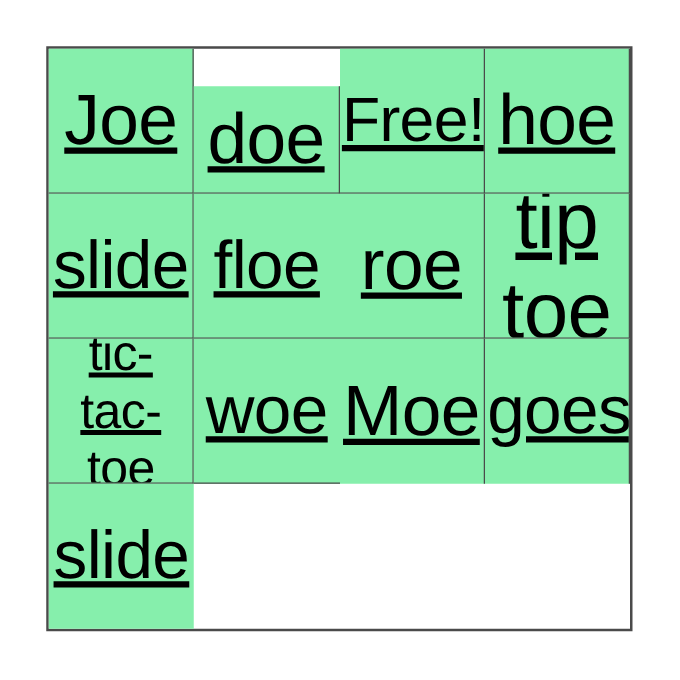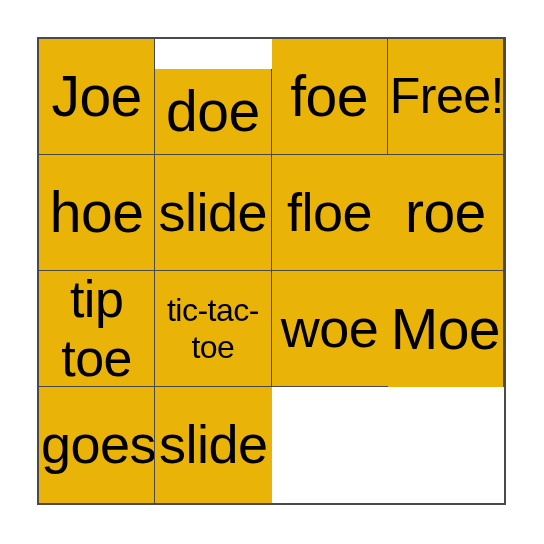--- a/index.html
+++ b/index.html
@@ -30,57 +30,55 @@
 
   .cell {
     position: relative;
     box-sizing: border-box;
     border-right: 1.5px solid #4a4a4a;
     border-bottom: 1.5px solid #4a4a4a;
     display: flex;
     align-items: center;
     justify-content: center;
     overflow: hidden;
-    background: #eab308;
+    background: #86efac;
+    text-decoration: underline;
   }
   
   .cell.col-4 { border-right: none; }
   .cell.row-4 { border-bottom: none; }
 
   .cell-text {
     display: block;
     width: 100%;
     text-align: center;
     color: #000000;
     line-height: 1.02;
     letter-spacing: -0.5px;
     padding: 0 2px;
     box-sizing: border-box;
   }
 
   
   .size-xl   { font-size: 57px; }
   .size-lg   { font-size: 54px; }
   .size-wide { font-size: 50px; }
-  .size-two  { font-size: 52px; line-height: 1.12; }
-  .size-sm   { font-size: 32px; line-height: 1.15; }
+  .size-two  { font-size: 64px; line-height: 1.12; }
+  .size-sm   { font-size: 40px; line-height: 1.15; }
   .size-xs   { font-size: 28px; }
 </style>
 </head>
 <body>
 
 <div id="bingo-card" style="grid-template-columns: repeat(4, 1fr); grid-template-rows: repeat(4, 1fr); border-color: rgb(74, 74, 74); background: rgb(255, 255, 255);">
     <div class="cell row-1 col-1" style="border-color: rgb(74, 74, 74);">
       <span class="cell-text size-xl" style="color: rgb(0, 0, 0);">Joe</span>
     </div>
     <div class="cell row-1 col-2" style="border-color: rgb(74, 74, 74); margin-top: 30px;">
       <span class="cell-text size-xl" style="color: rgb(0, 0, 0);">doe</span>
-    </div>
-    <div class="cell row-1 col-3" style="border-color: rgb(74, 74, 74);">
-      <span class="cell-text size-xl" style="color: rgb(0, 0, 0);">foe</span>
     </div>
     <div class="cell row-2 col-1" style="border-color: rgb(74, 74, 74);">
       <span class="cell-text size-wide" style="color: rgb(0, 0, 0);">Free!</span>
     </div>
     <div class="cell row-2 col-2" style="border-color: rgb(74, 74, 74);">
       <span class="cell-text size-xl" style="color: rgb(0, 0, 0);">hoe</span>
     </div>
     <div class="cell row-2 col-3" style="border-color: rgb(74, 74, 74);">
       <span class="cell-text size-lg" style="color: rgb(0, 0, 0);">slide</span>
     </div>

